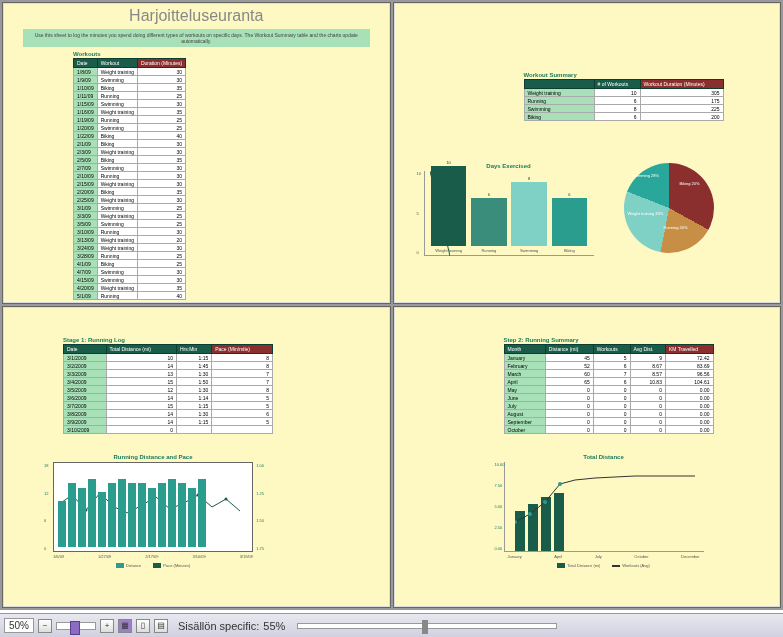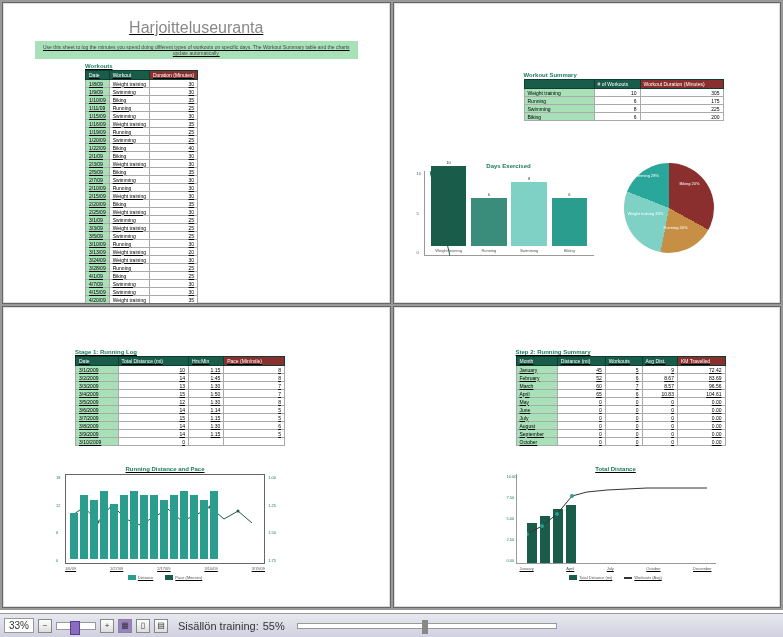--- a/index.html
+++ b/index.html
@@ -1,19 +1,19 @@
 <!DOCTYPE html>
 <html><head>
 <meta charset="utf-8">
 <style>
 * { margin: 0; padding: 0; box-sizing: border-box; font-family: Arial, sans-serif; }
 body { background: #fff; width: 783px; height: 637px; overflow: hidden; position: relative; }
 
 .print-view { display: grid; grid-template-columns: 1fr 1fr; grid-template-rows: 1fr 1fr; gap: 2px; padding: 2px; height: 610px; background: #999; }
-.page { background: #ffffff; border: 1px solid #666; position: relative; padding: 12px; overflow: hidden; box-shadow: inset 0 0 0 1px #ddd; text-decoration: underline; }
+.page { background: #fef9c3; border: 1px solid #666; position: relative; padding: 0; overflow: hidden; box-shadow: inset 0 0 0 1px #ddd; }
 
 .title-main { text-align: center; font-size: 16px; color: #888; font-weight: normal; margin: 4px 0; }
 .info-bar { background: #a8e0b8; color: #444; font-size: 5px; text-align: center; padding: 3px; margin: 4px 20px; }
 .section-label { color: #1a7a5e; font-size: 6px; font-weight: bold; margin: 4px 0 1px 0; }
 
 .tbl { border-collapse: collapse; font-size: 5px; }
 .tbl th { background: #1a5c4a; color: #fff; padding: 1px 3px; text-align: left; border: 1px solid #0d3d2e; font-weight: normal; }
 .tbl th.red { background: #8b2e2e; }
 .tbl td { padding: 0.5px 3px; border: 1px solid #aaa; background: #fff; }
 .tbl td.green { background: #a8e0b8; }
@@ -588,23 +588,23 @@
             <span class="legend-sw" style="border:1px solid #333;background:#fff;height:0"></span>
             <span>Workouts (Avg)</span>
           </div>
       </div>
     </div>
   </div>
 
 </div>
 
 <div class="status-bar">
-  <span class="zoom-pct">33%</span>
+  <span class="zoom-pct">50%</span>
   <span class="sb-btn">−</span>
   <div class="zoom-slider"></div>
   <span class="sb-btn">+</span>
   <span class="sb-btn" style="background:#9b7fc7">▦</span>
   <span class="sb-btn">▯</span>
   <span class="sb-btn">▤</span>
-  <span style="margin-left:6px">Sisällön training:</span>
+  <span style="margin-left:6px">Sisällön specific:</span>
   <span>55%</span>
   <div class="scale-slider"></div>
 </div>
 
 </body></html>

